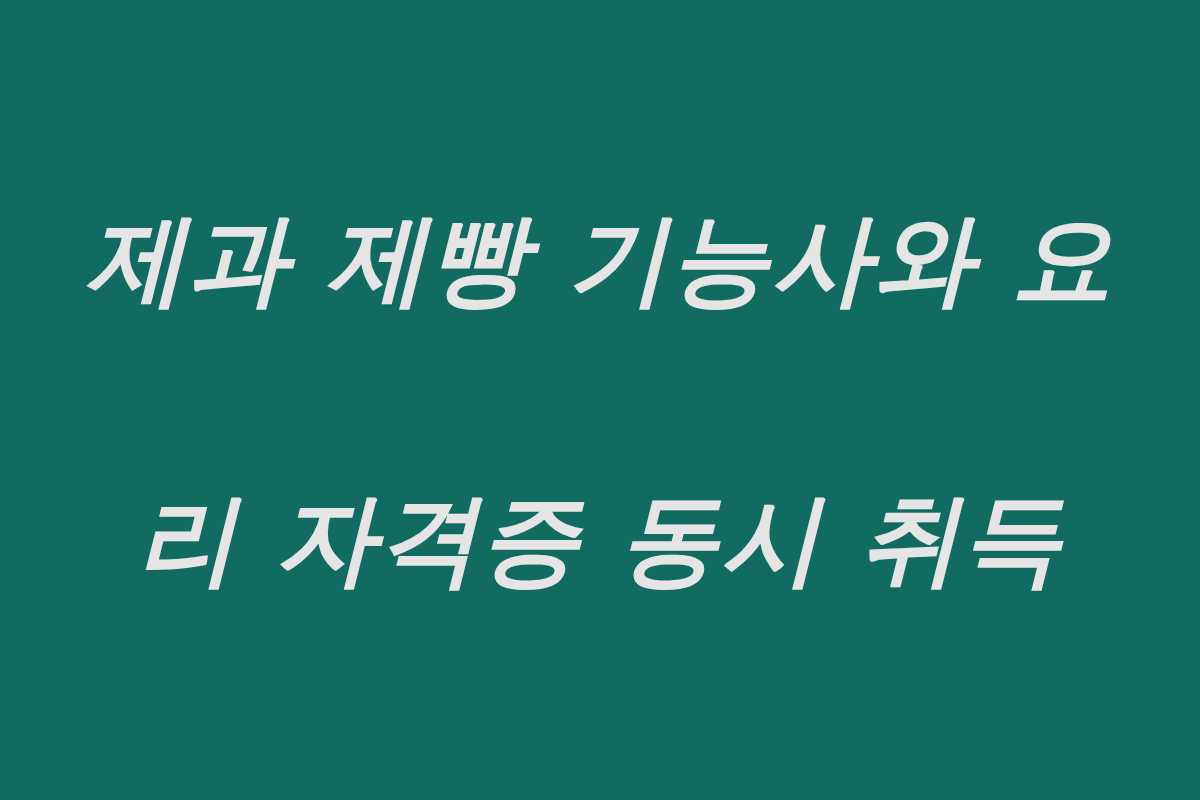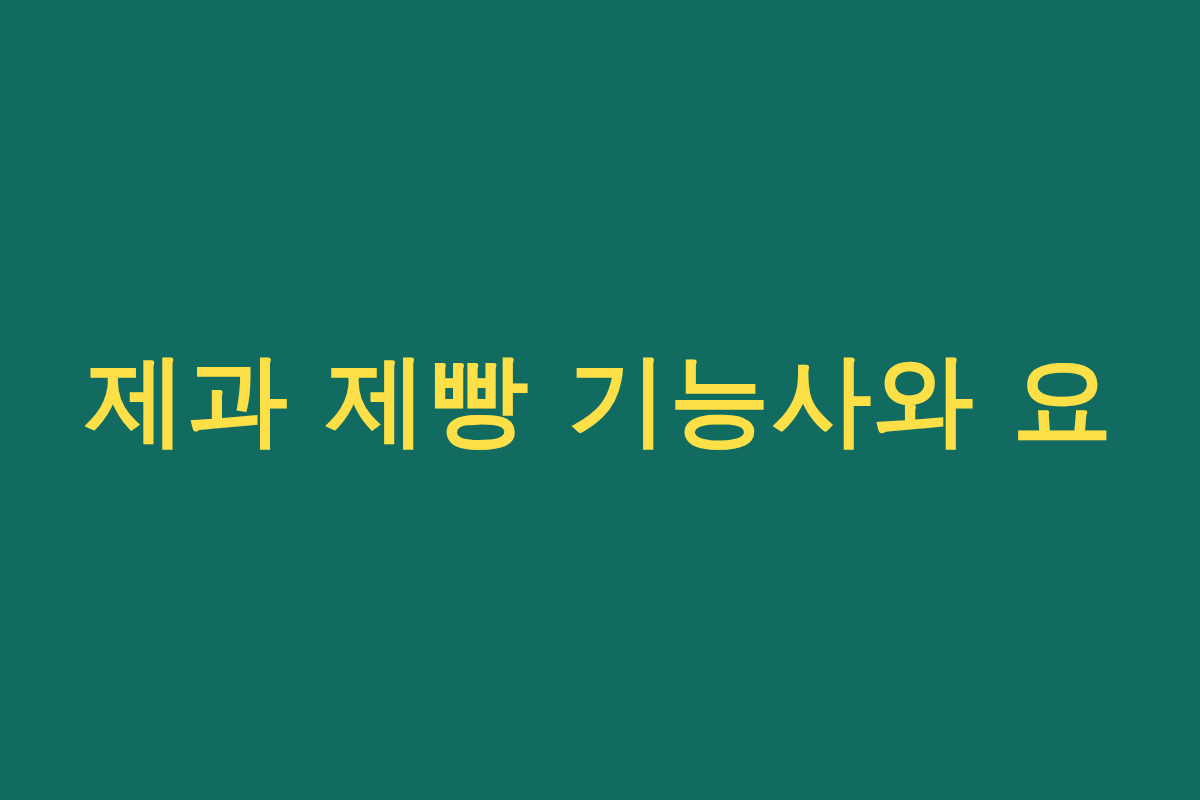--- a/index.html
+++ b/index.html
@@ -24,37 +24,39 @@
     align-items: center;
     justify-content: center;
     background-color: #116b61;
   }
 
   .headline {
     width: 1060px;
     margin: 0;
     padding: 0;
     text-align: center;
-    color: #fde047;
+    color: #e5e5e5;
     font-family: "DejaVu Sans", "Liberation Sans", sans-serif;
     font-size: 100px;
     font-weight: 700;
     line-height: 140px;
     letter-spacing: 2px;
     word-break: keep-all;
     white-space: pre-line;
     text-rendering: geometricPrecision;
+    font-style: italic;
     -webkit-font-smoothing: antialiased;
   }
 
   .headline-line {
     display: block;
     white-space: pre;
   }
 </style>
 </head>
 <body>
 
 <div class="banner">
   <h1 class="headline">
     <span class="headline-line">제과 제빵 기능사와 요</span>
+    <span class="headline-line">리 자격증 동시 취득</span>
   </h1>
 </div>
 
 </body></html>

